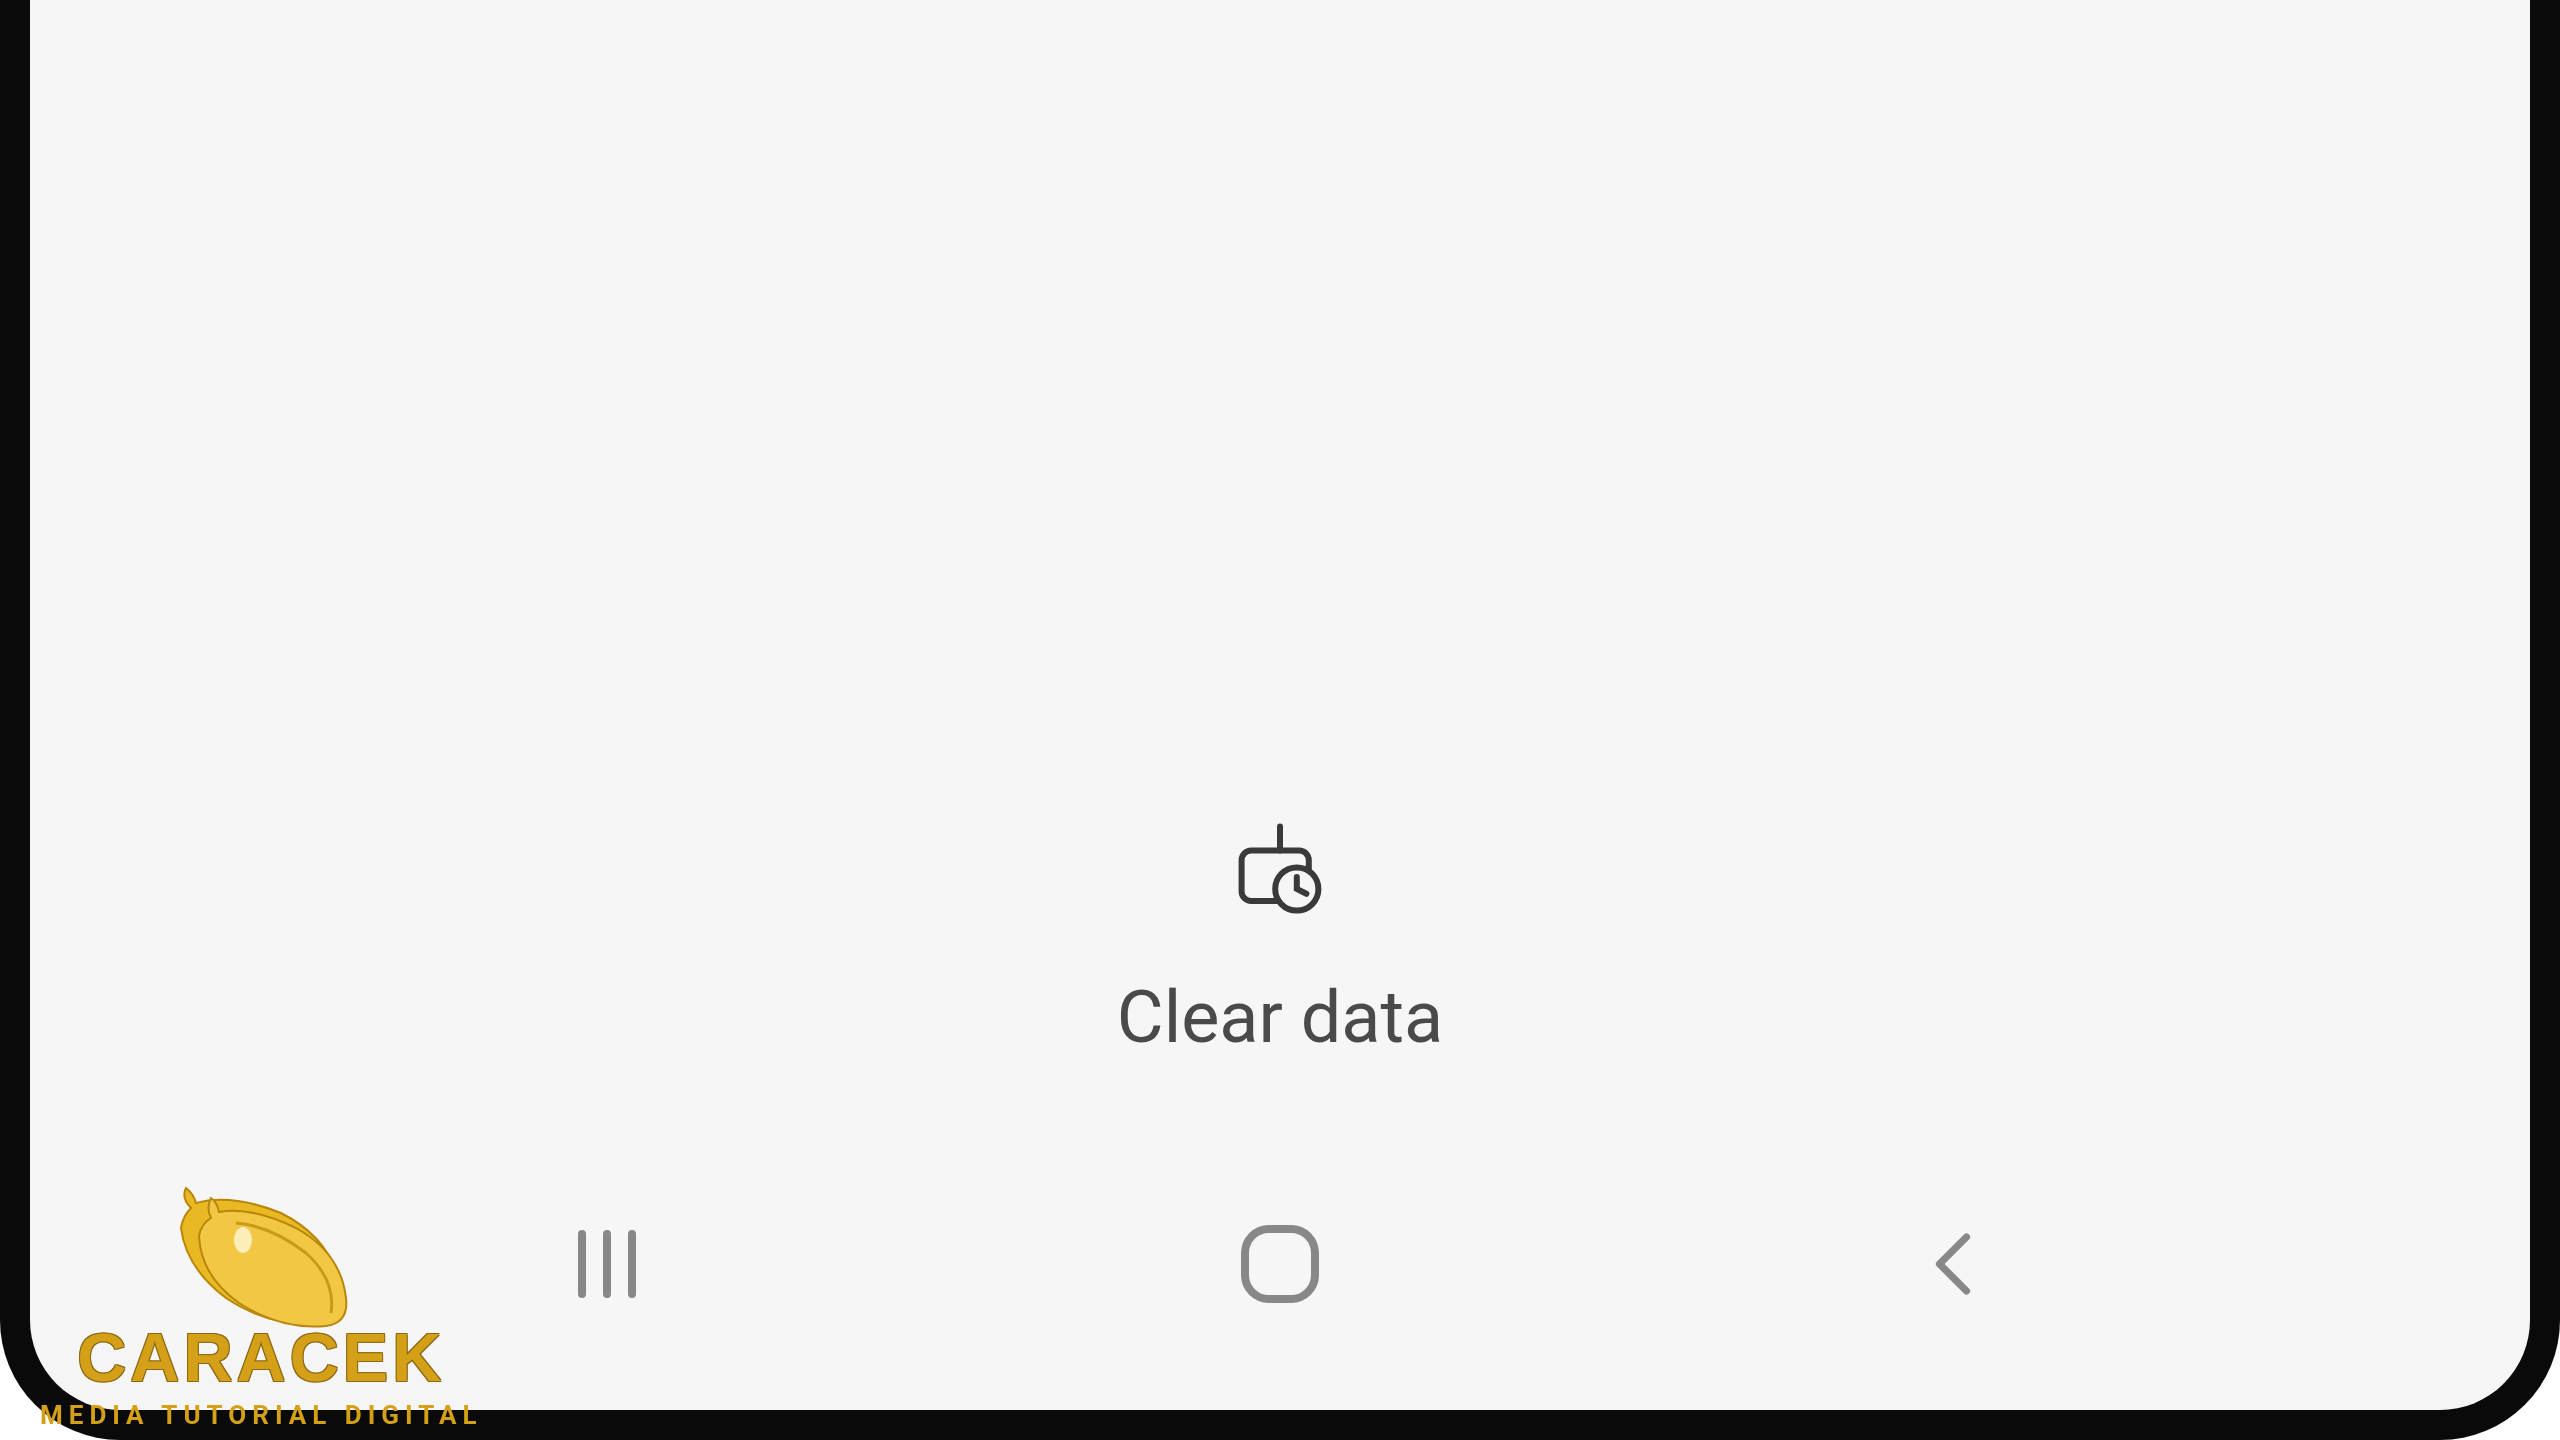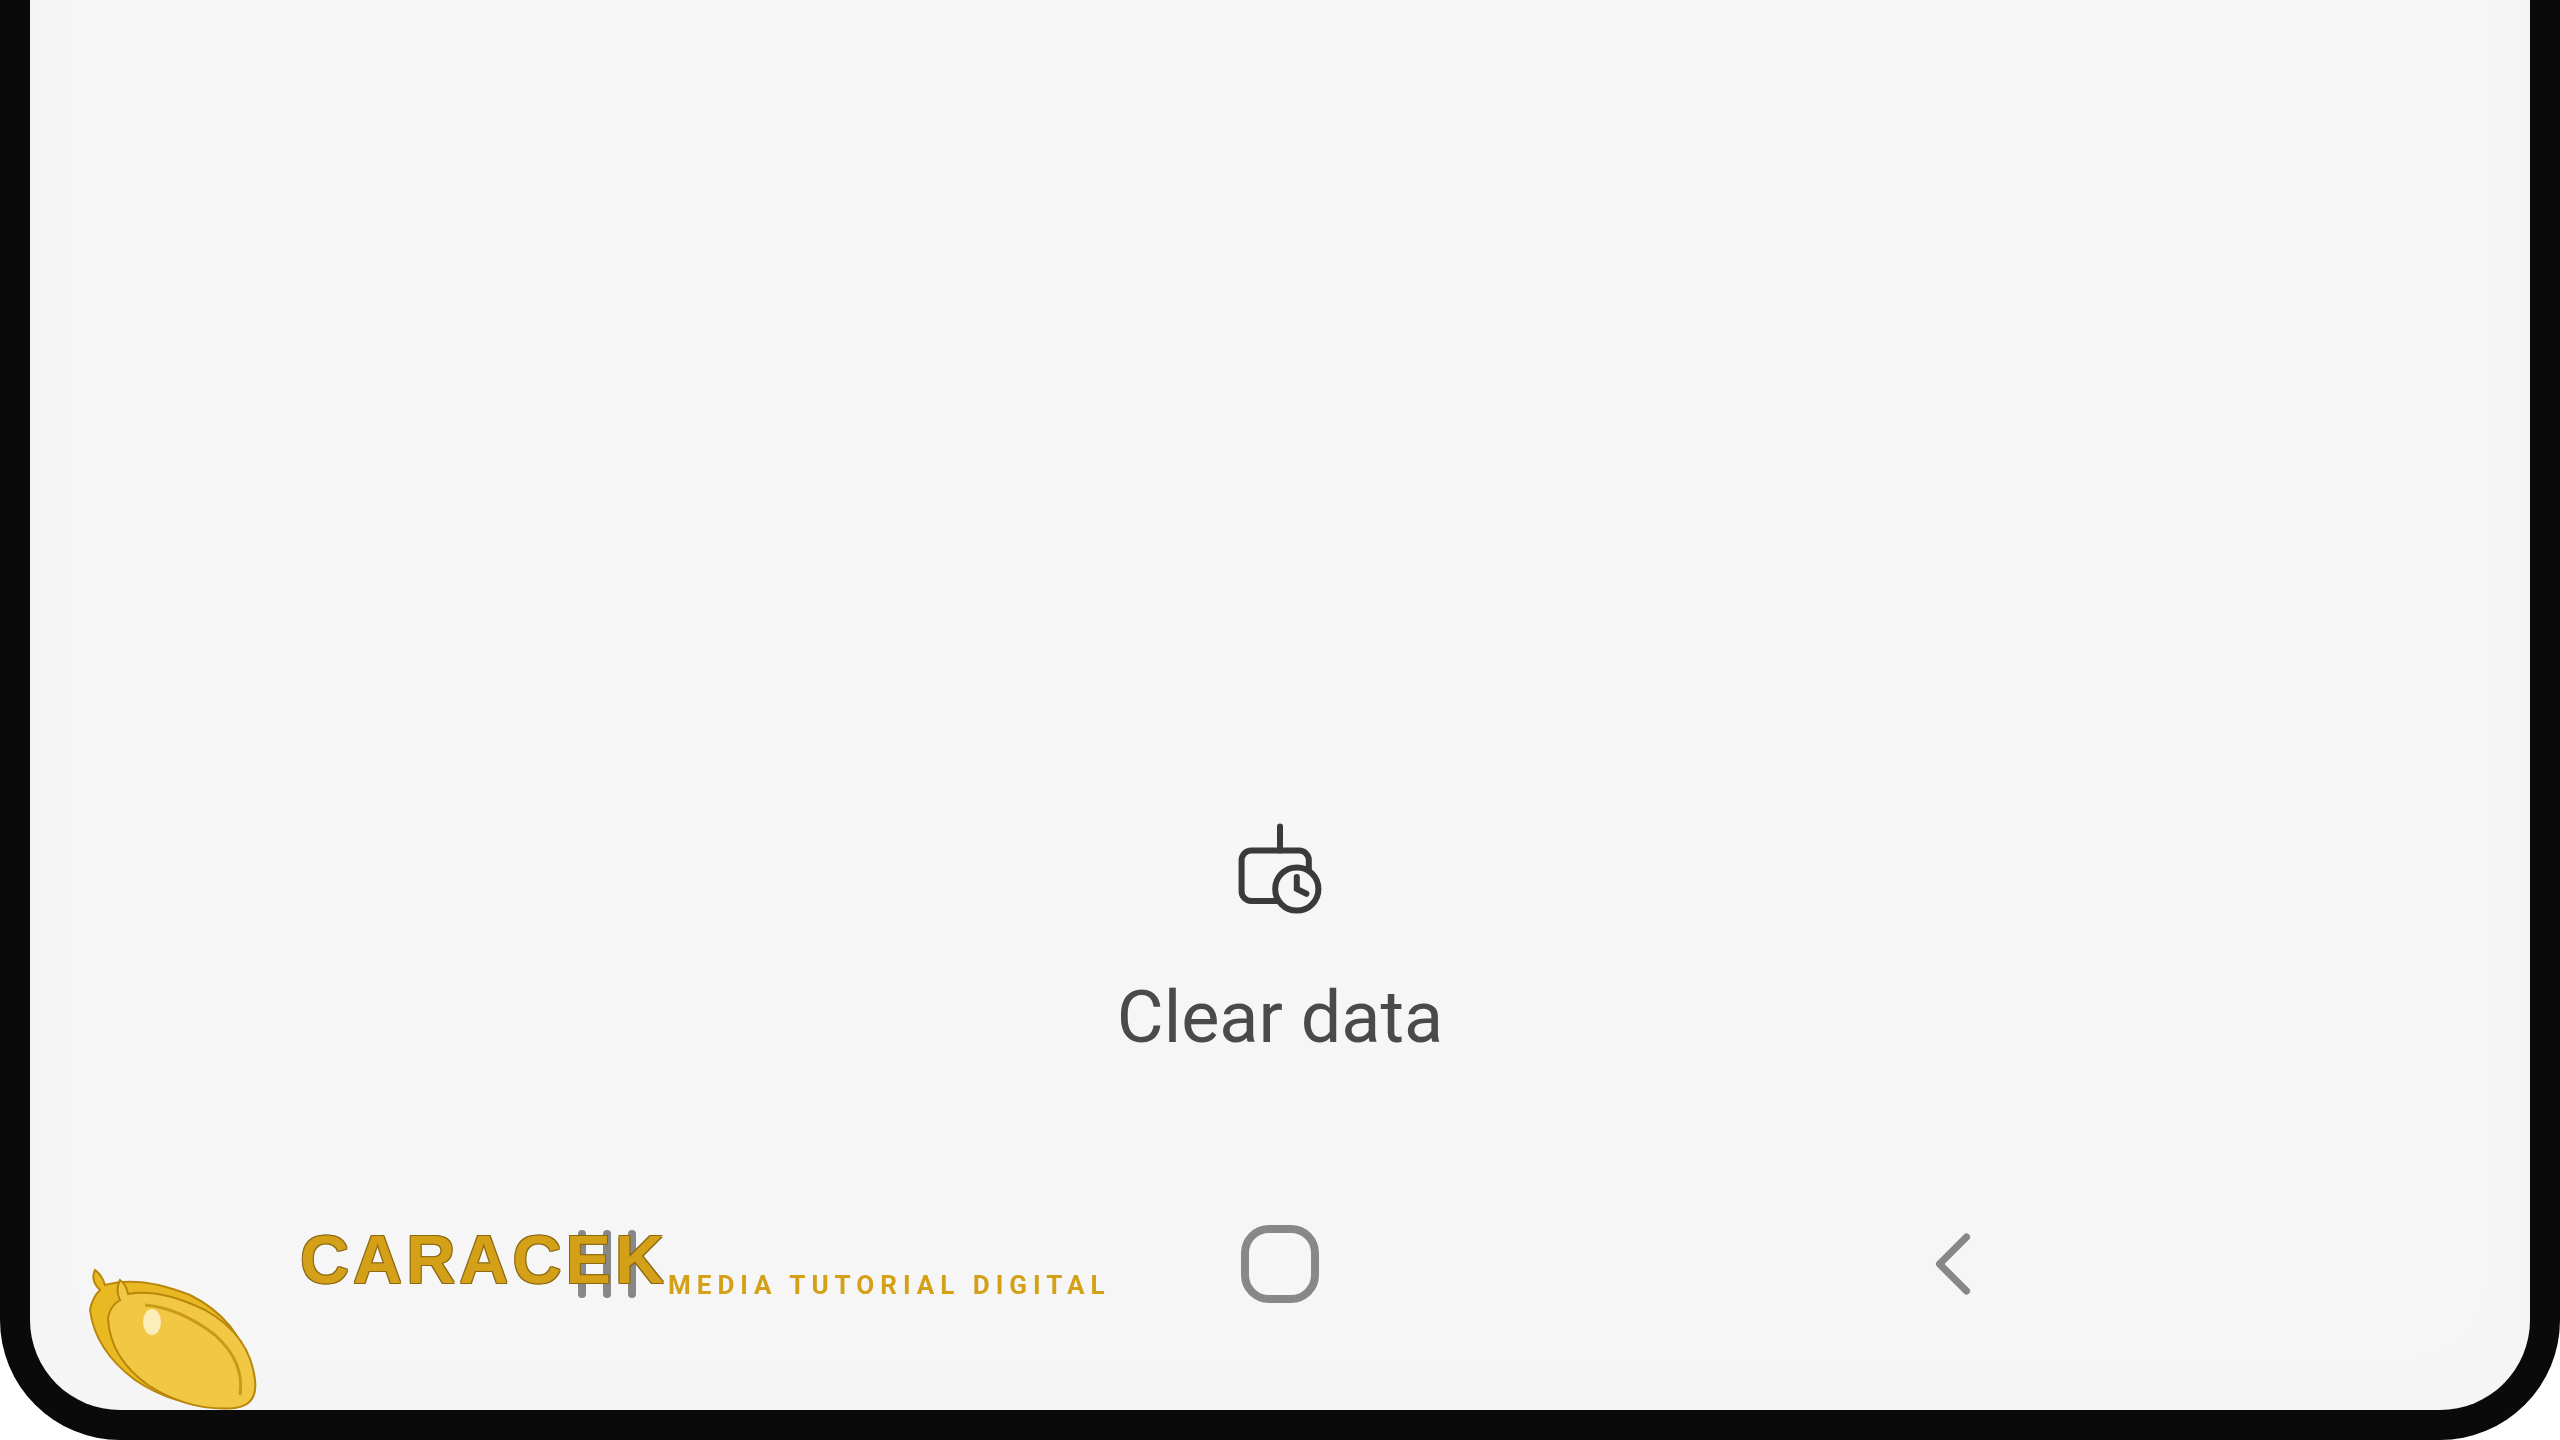--- a/index.html
+++ b/index.html
@@ -112,21 +112,22 @@
       stroke-width: 8;
       fill: none;
     }
     
     .logo-overlay {
       position: absolute;
       bottom: 10px;
       left: 40px;
       z-index: 100;
       display: flex;
-      flex-direction: row;
+      flex-direction: column;
+      align-items: center;
     }
     
     .banana-svg {
       width: 260px;
       height: 180px;
     }
     
     .logo-text {
       font-size: 68px;
       font-weight: 900;
@@ -135,21 +136,21 @@
       font-family: Arial Black, sans-serif;
       text-shadow: 1px 1px 0 #8b6914, -1px -1px 0 #8b6914, 1px -1px 0 #8b6914, -1px 1px 0 #8b6914;
       margin-top: -30px;
     }
     
     .logo-subtitle {
       font-size: 26px;
       letter-spacing: 6px;
       color: #d4a017;
       font-weight: 700;
-      margin-top: 20px;
+      margin-top: 4px;
     }
   </style>
 </head>
 <body>
 
 <div class="phone-frame">
   <div class="screen-content">
     <div class="empty-area"></div>
 
     <div class="actions-row">

